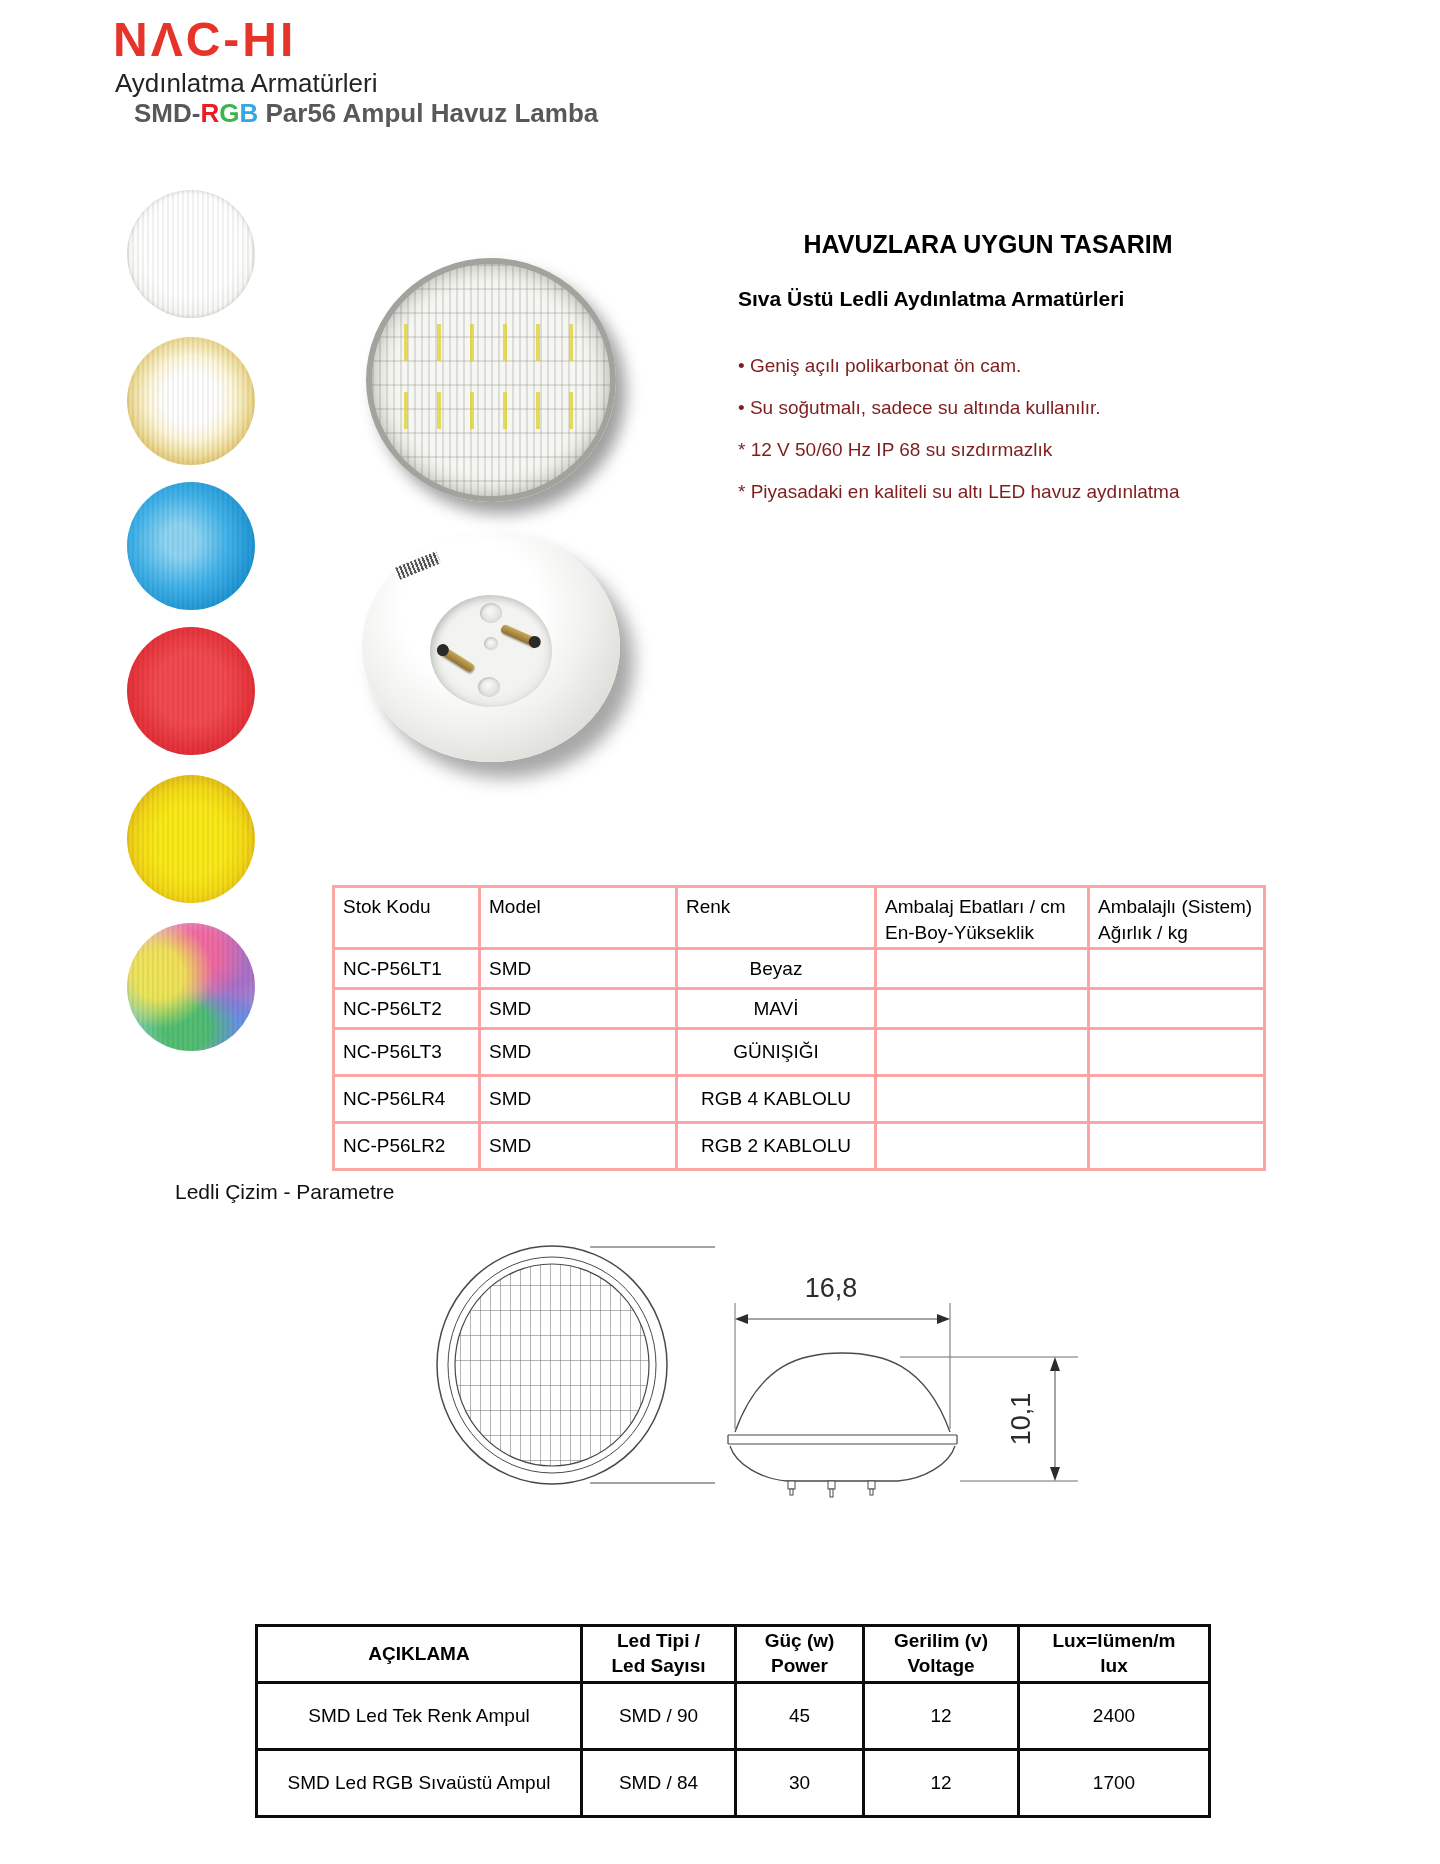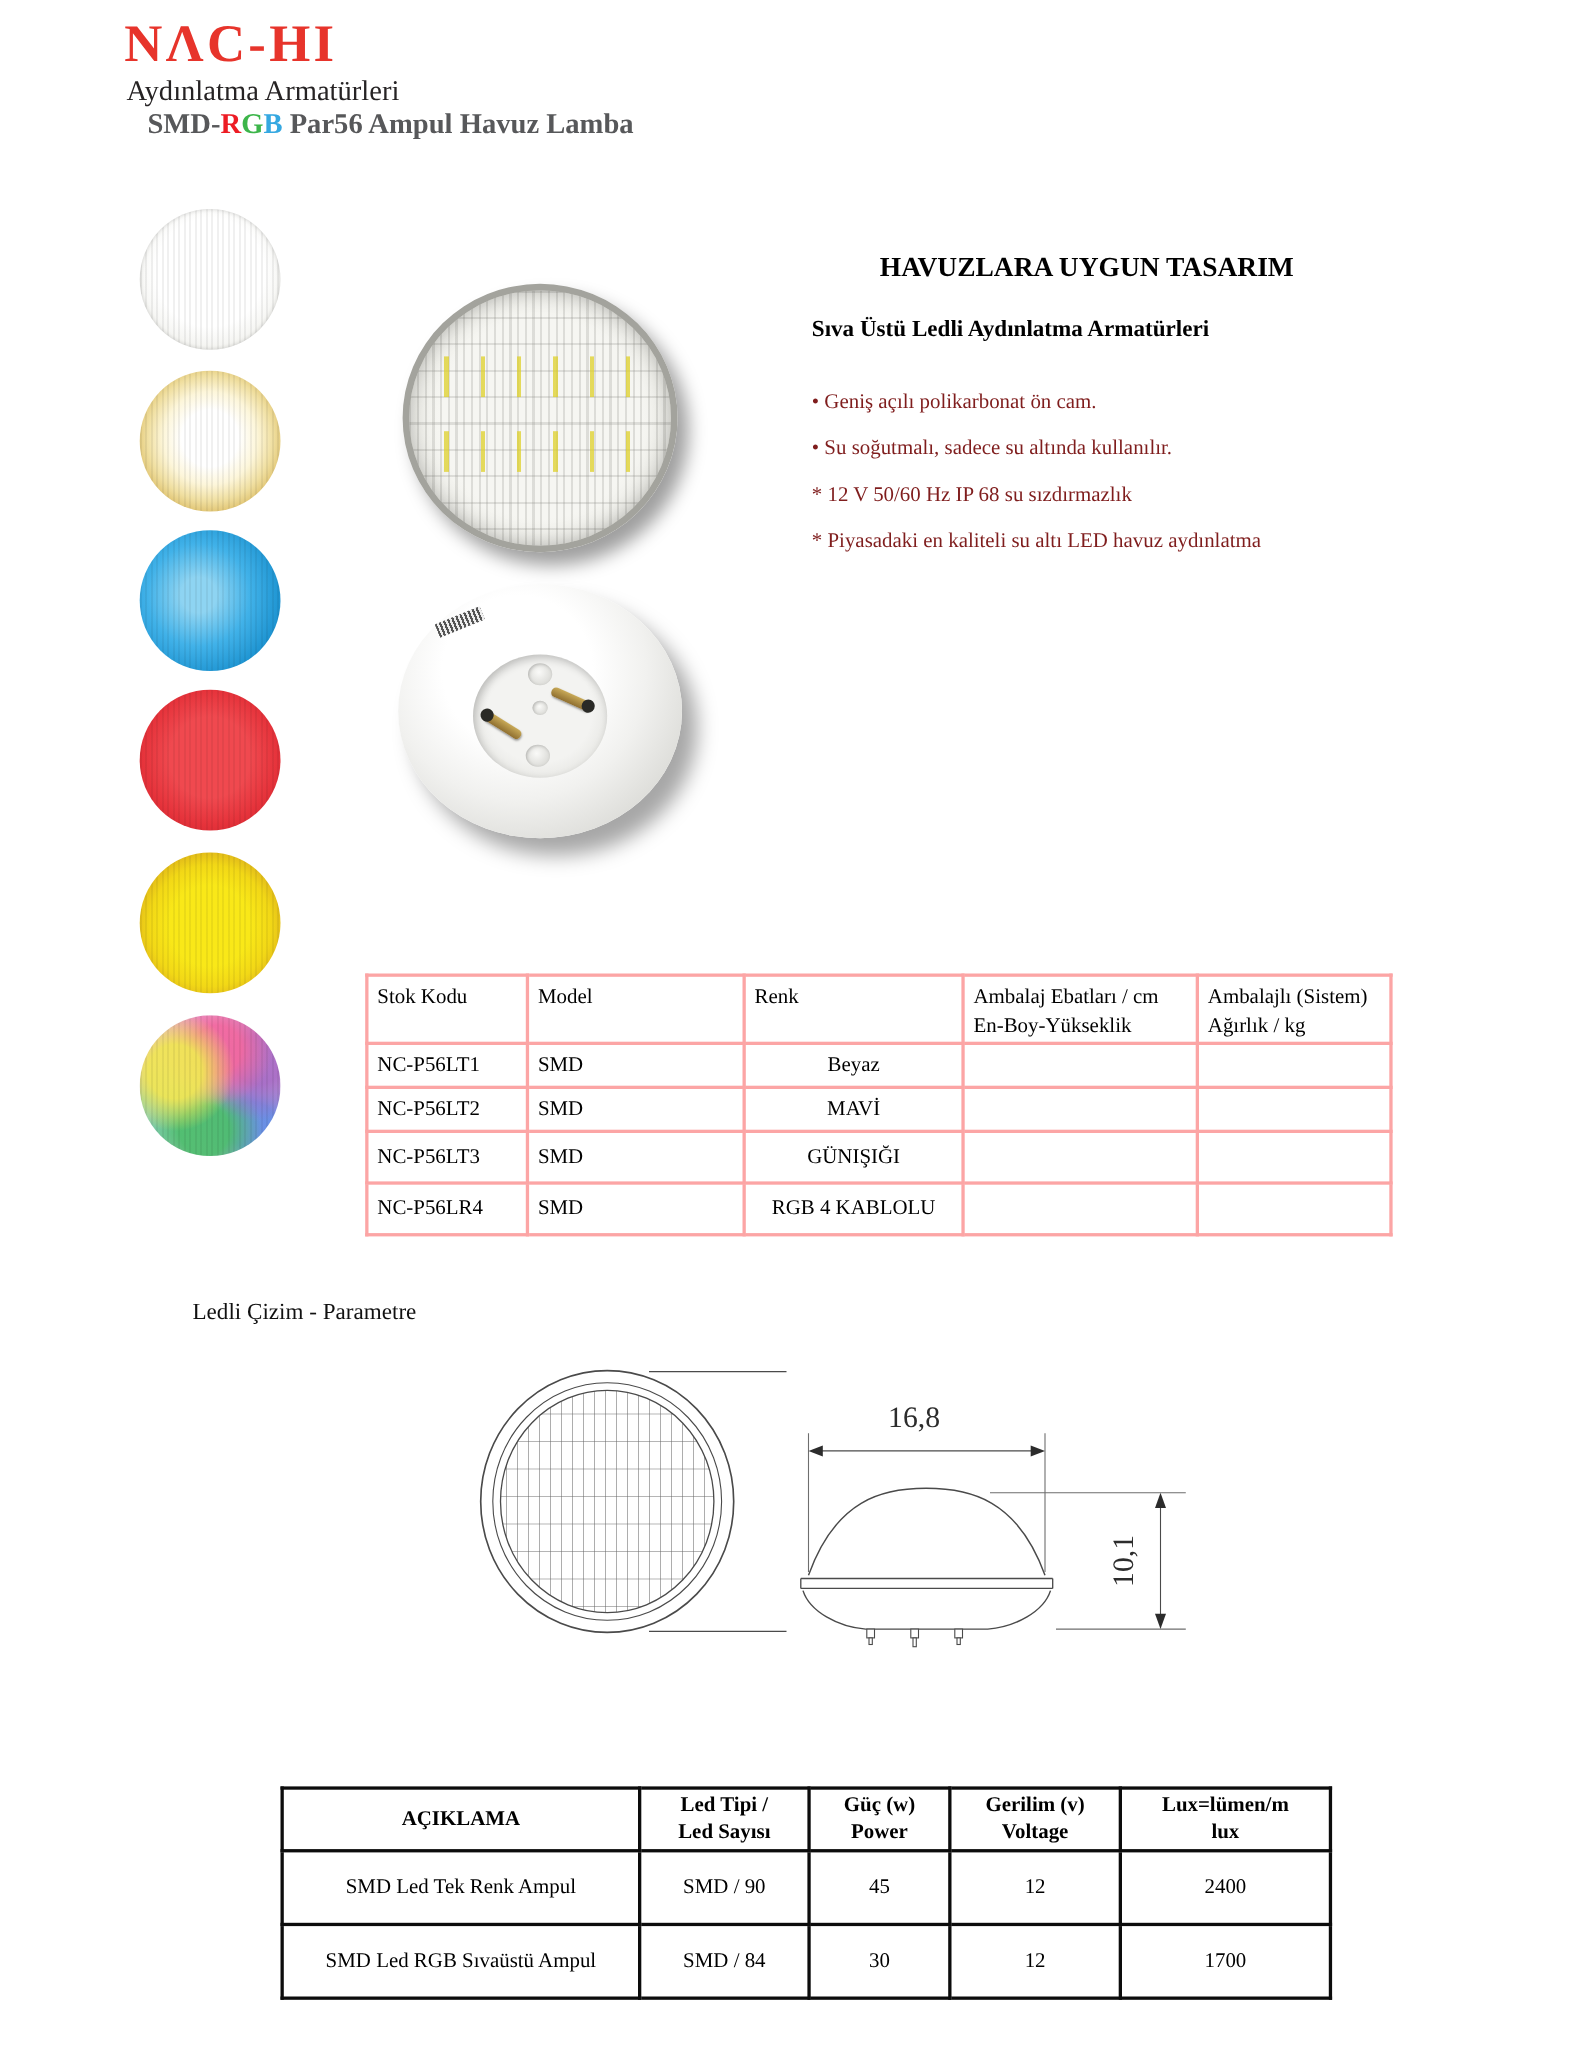--- a/index.html
+++ b/index.html
@@ -1,17 +1,17 @@
 <!DOCTYPE html>
 <html><head>
 <meta charset="utf-8">
 <style>
   html,body{margin:0;padding:0;background:#fff;}
   .page{position:relative;width:1440px;height:1864px;background:#fff;overflow:hidden;
-        font-family:Liberation Serif, serif;color:#000;}
+        font-family:Liberation Sans, sans-serif;color:#000;}
 
   
   .logo{position:absolute;left:113px;top:12px;font-size:48px;font-weight:800;
         color:#e7342b;letter-spacing:3px;}
   .subtitle{position:absolute;left:115px;top:68px;font-size:26px;color:#262324;}
   .product-title{position:absolute;left:115px;top:98px;font-size:26px;font-weight:bold;color:#57585a;margin-left:19px;}
   .product-title .r{color:#ed1c24;} .product-title .g{color:#3cb54a;} .product-title .b{color:#35a8e1;}
 
   
   .swatch{position:absolute;left:127px;width:128px;height:128px;border-radius:50%;overflow:hidden;}
@@ -158,20 +158,27 @@
       <td></td>
       <td></td>
     </tr>
     <tr class="tall">
       <td>NC-P56LR4</td>
       <td>SMD</td>
       <td class="c-renk">RGB 4 KABLOLU</td>
       <td></td>
       <td></td>
     </tr>
+    <tr class="tall">
+      <td>NC-P56LR2</td>
+      <td>SMD</td>
+      <td class="c-renk">RGB 2 KABLOLU</td>
+      <td></td>
+      <td></td>
+    </tr>
   </tbody>
     </table>
 
   <div class="tech-title">Ledli Çizim - Parametre</div>
 
   <svg class="tech-svg" width="810" height="275" viewBox="0 0 810 275">
     <defs>
       <pattern id="gridpat" width="10" height="25" patternUnits="userSpaceOnUse">
         <path d="M0 0 V25 M0 0 H10" fill="none" stroke="#6a6a6a" stroke-width="1"></path>
       </pattern>

